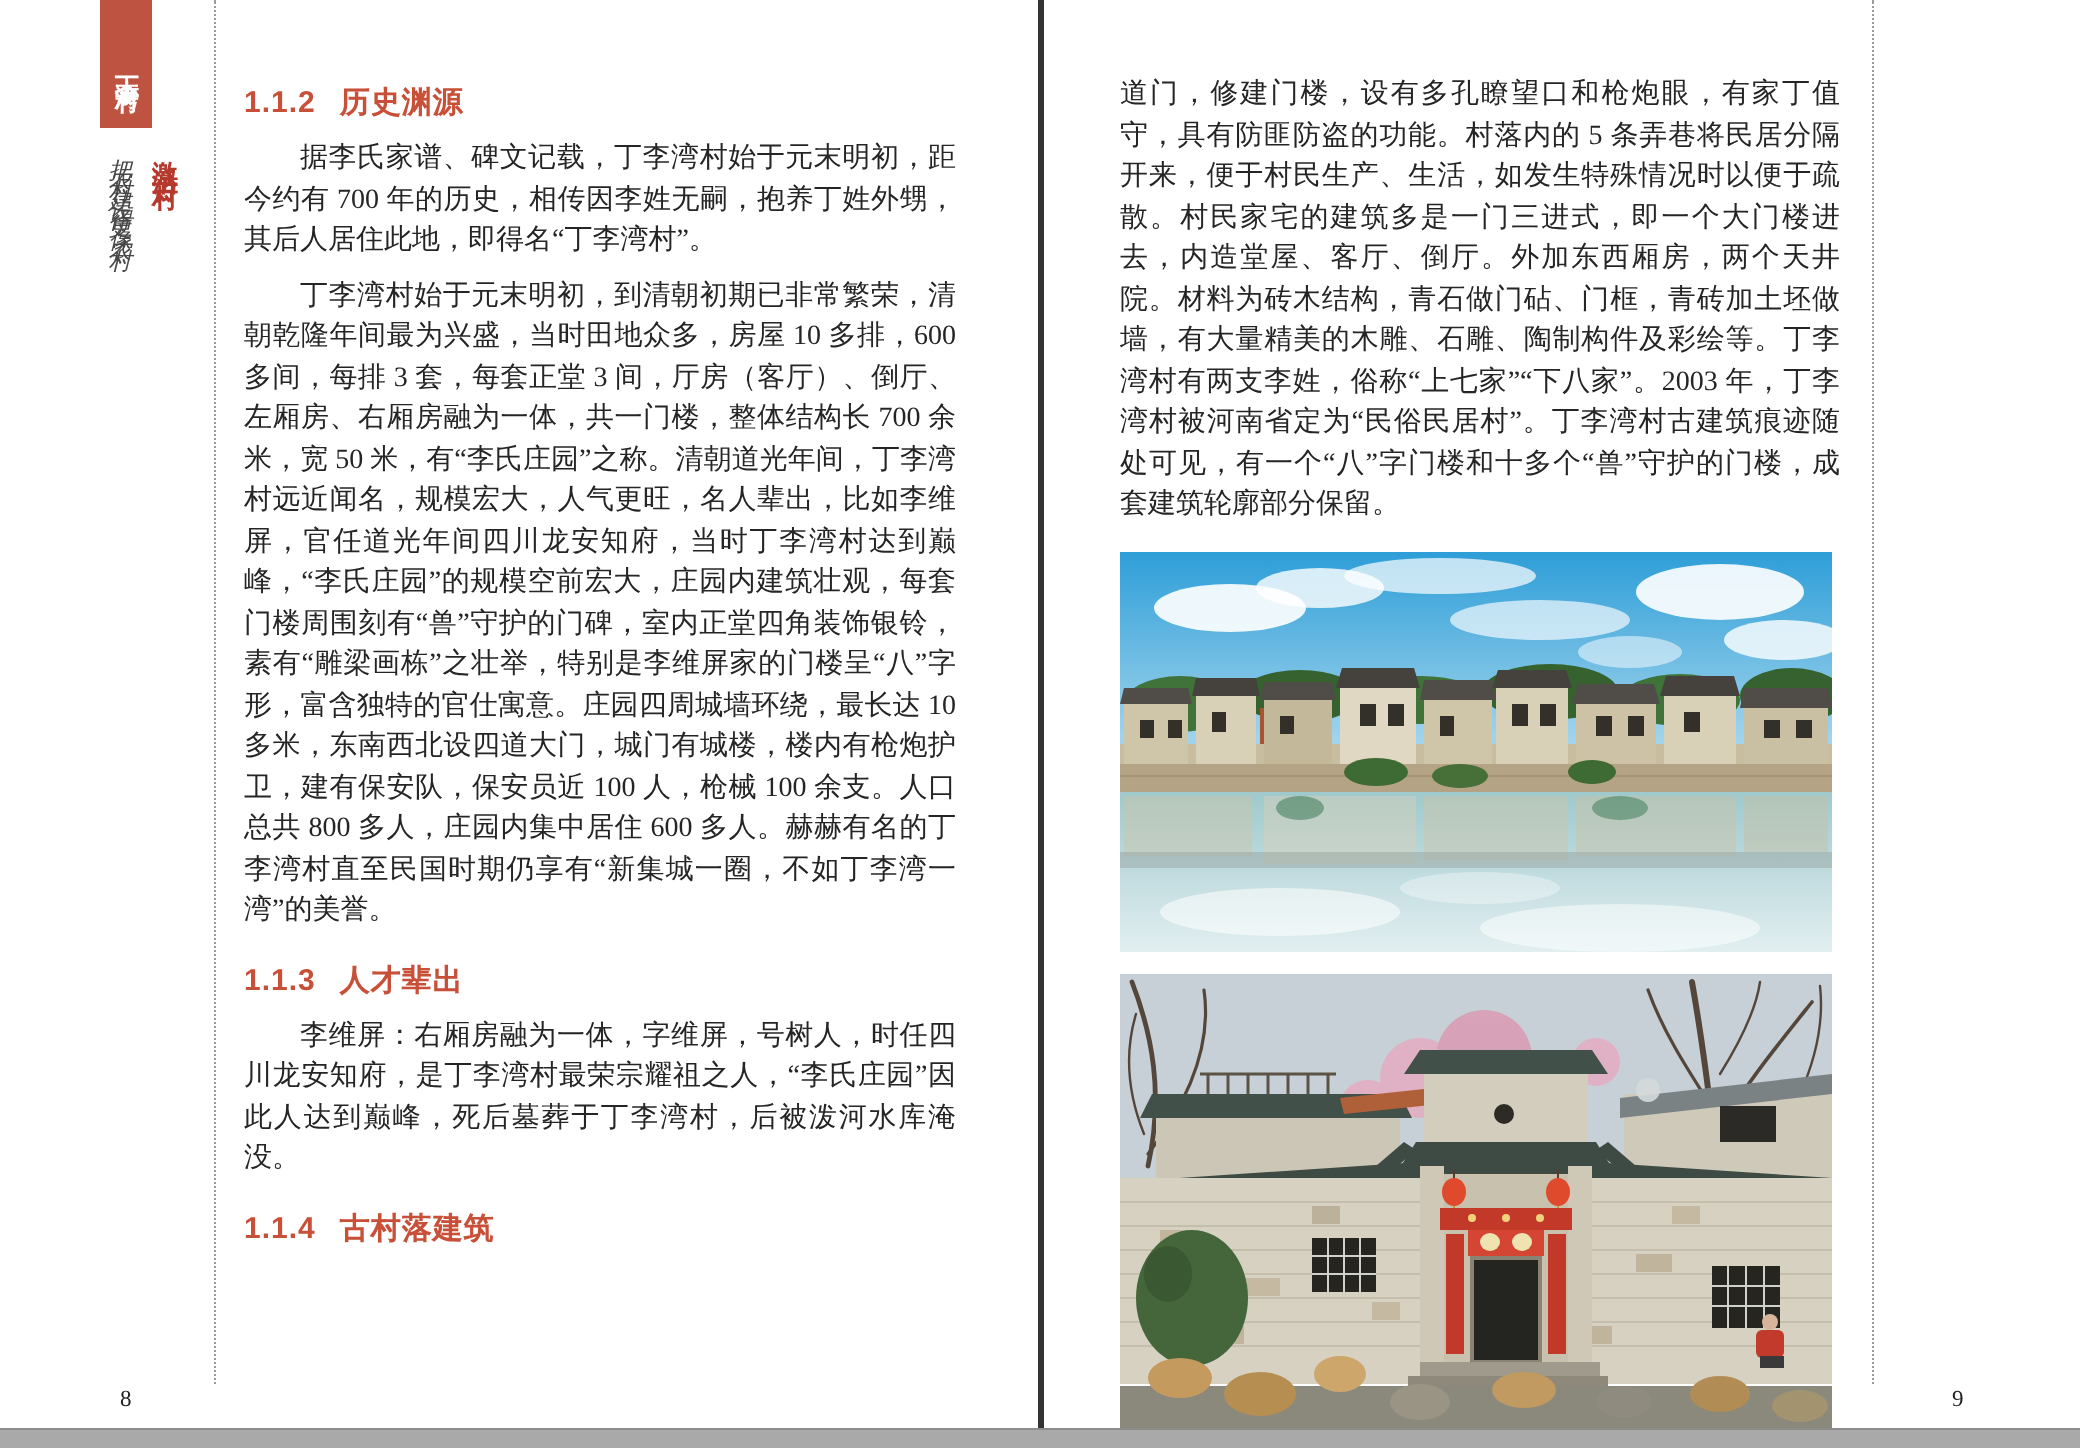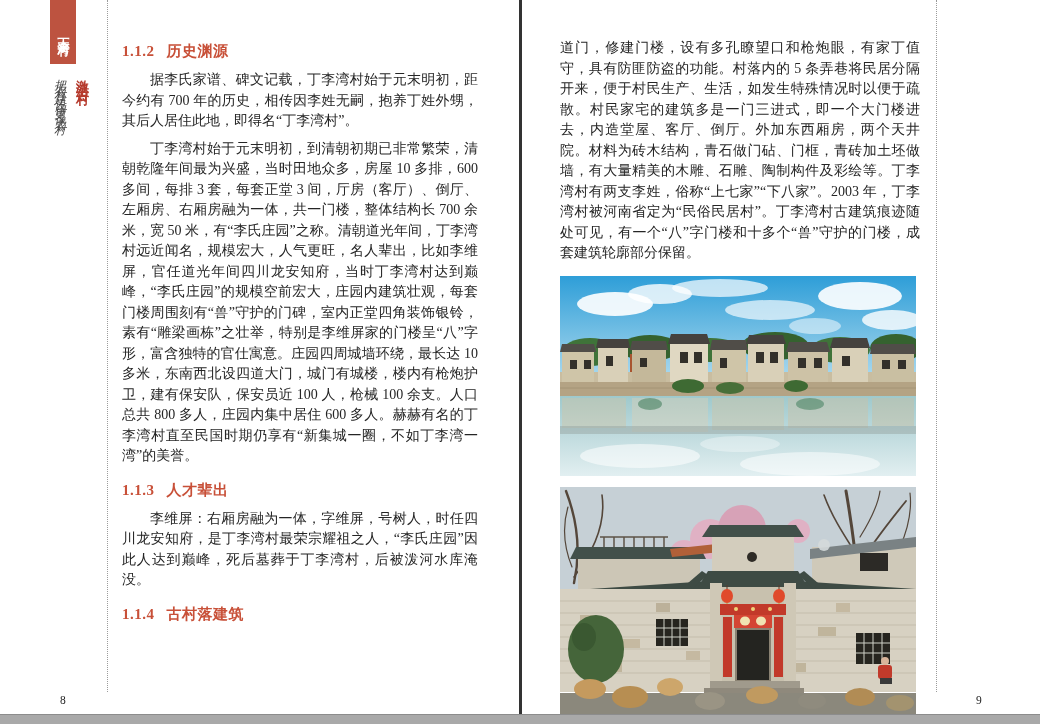--- a/index.html
+++ b/index.html
@@ -20,21 +20,21 @@
   .series-title{position:absolute;left:73px;top:70px;writing-mode:vertical-rl;text-orientation:upright;
     color:#b5392c;font-weight:bold;font-size:13px;letter-spacing:4px;}
   .slogan{position:absolute;left:52px;top:70px;writing-mode:vertical-rl;text-orientation:upright;
     color:#474747;font-size:11.5px;letter-spacing:5px;font-family:"DejaVu Serif",serif;font-style:italic;}
 
   
   .left-content{position:absolute;left:122px;top:40px;width:356px;height:672px;overflow:hidden;}
   .right-content{position:absolute;left:560px;top:38px;width:360px;}
   .sec{font-size:15px;color:#c85038;font-weight:bold;margin:14px 0 9px;letter-spacing:.5px;}
   .sec:first-child{margin-top:2px;}
-  .sec .num{margin-right:12px;font-family:Liberation Serif, serif;}
+  .sec .num{margin-right:12px;}
   .body-text p{font-family:"Liberation Serif","DejaVu Serif",serif;font-size:14px;line-height:20.5px;
     text-align:justify;text-indent:2em;color:#252525;margin:0 0 7px;}
   .right-content p.cont{text-indent:0;}
 
   
   .photo{display:block;margin-top:12px;}
   .caption{font-size:9.5px;color:#4a4a4a;margin-top:6px;}
 
   .pagenum{position:absolute;top:694px;font-size:11.5px;color:#222;font-family:"Liberation Serif",serif;}
   .pn-left{left:60px;}

